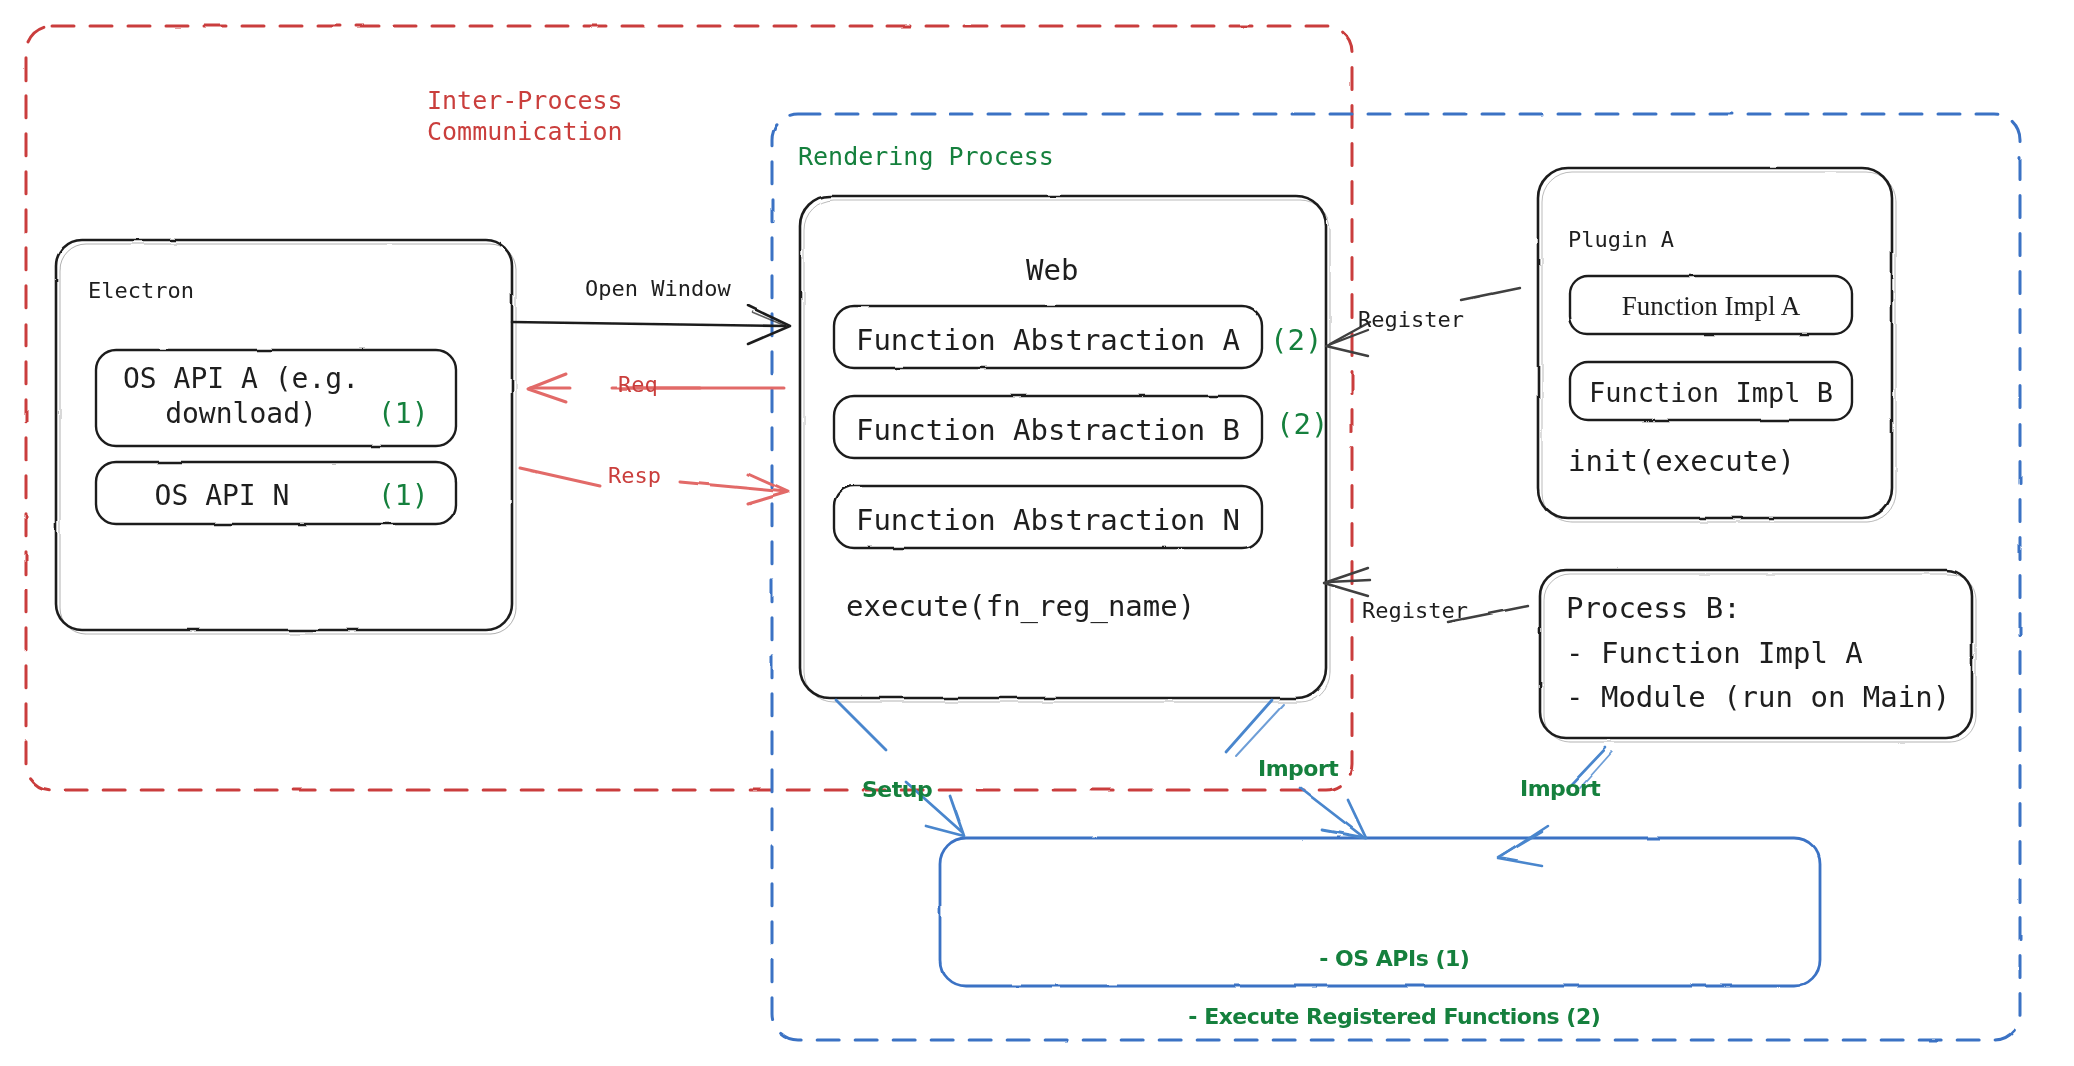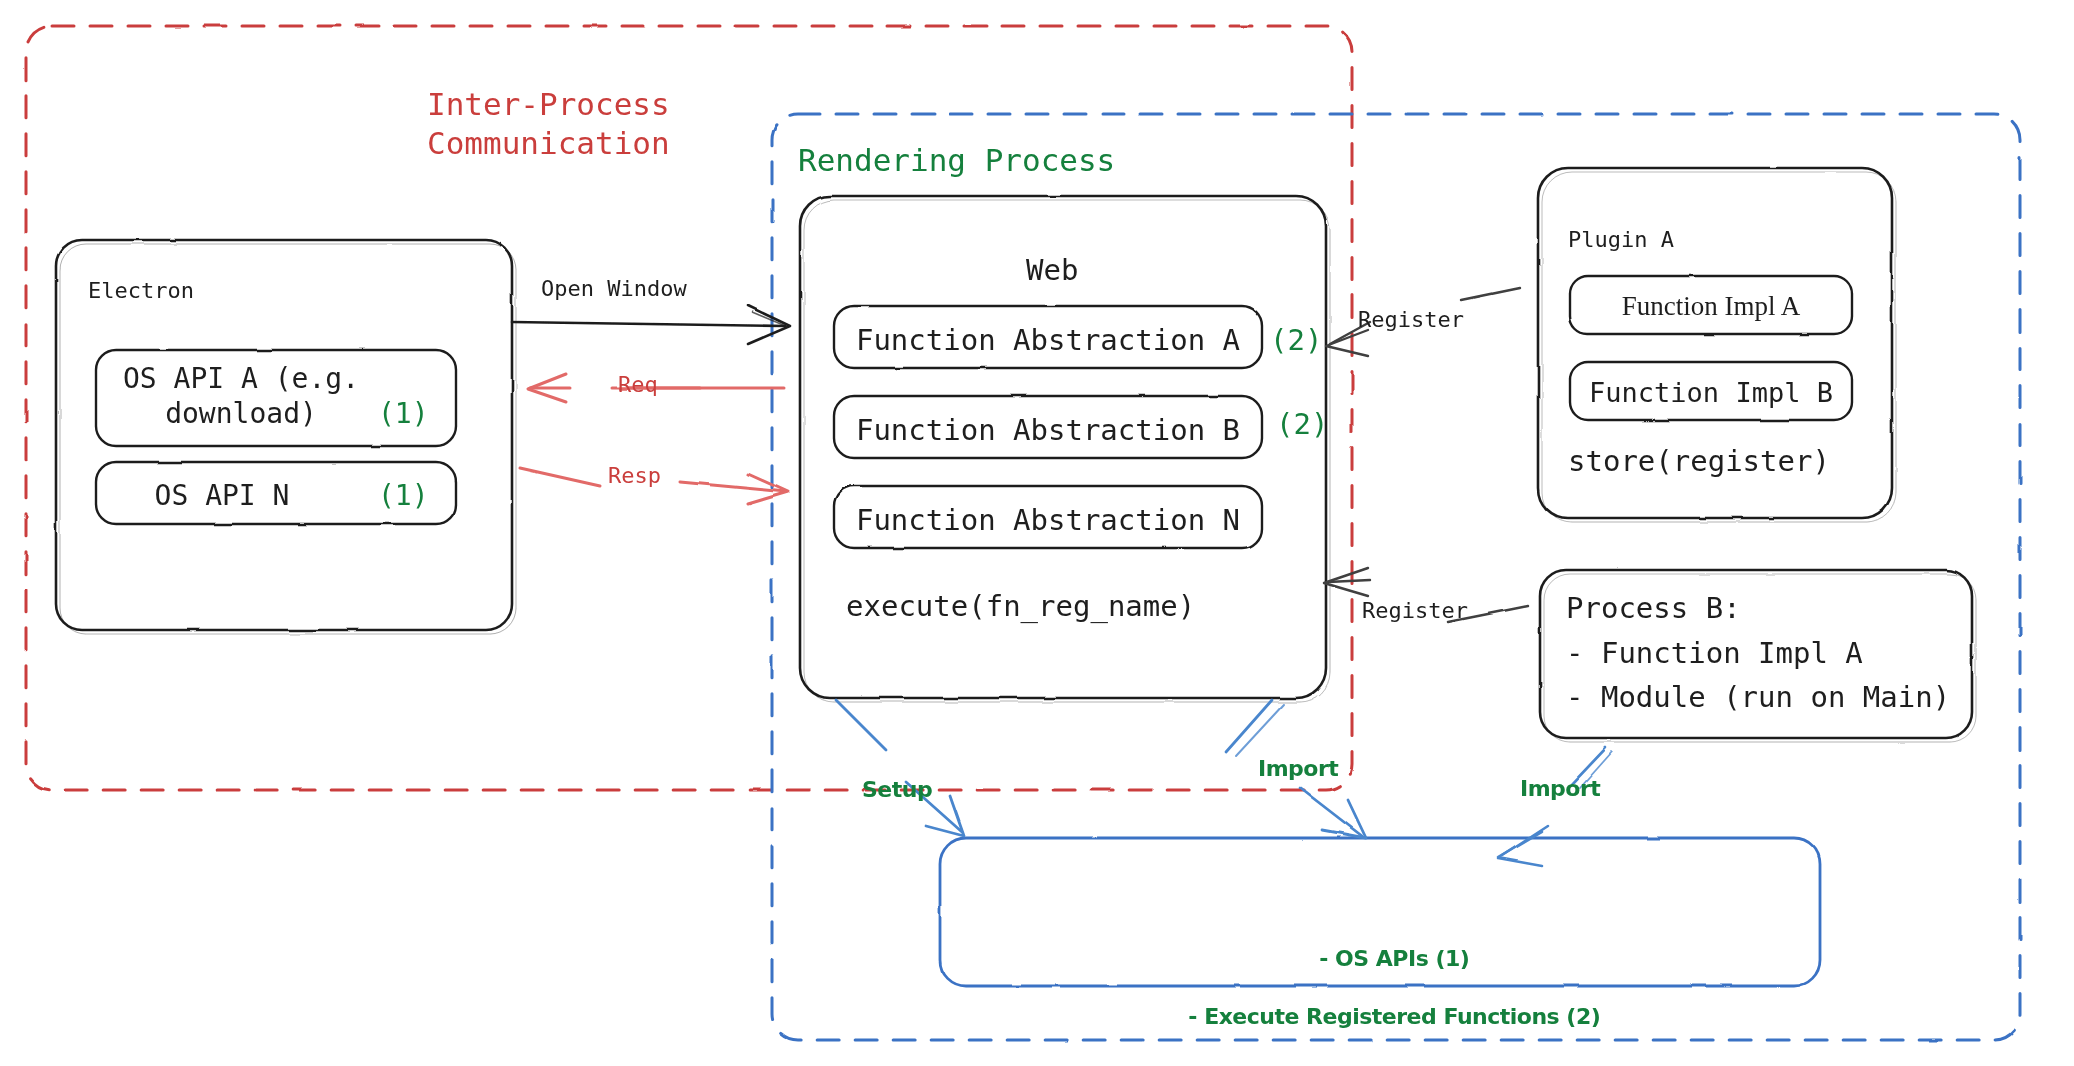--- a/index.html
+++ b/index.html
@@ -27,21 +27,21 @@
     color: #1e1e1e;
     white-space: pre;
     line-height: 1.25;
   }
   .mono   { font-family: "DejaVu Sans Mono", "Liberation Mono", monospace; }
   .hand   { font-family: "DejaVu Sans", "Liberation Sans", sans-serif; font-weight: 700; letter-spacing: -0.5px; }
   .red    { color: #ca3e3c; }
   .blue   { color: #15803d; }
   .dark   { color: #1e1e1e; }
   .center { text-align: center; }
-  .t32 { font-size: 31px; }
+  .t32 { font-size: 25px; }
   .t30 { font-size: 22px; }
   .t29 { font-size: 29px; }
   .t28 { font-size: 28px; }
   .t27 { font-size: 27px; }
 </style>
 </head>
 <body>
 
 <div id="stage">
 
@@ -165,21 +165,21 @@
   <div class="lbl mono blue t32" style="left:798px; top:141px;">Rendering Process</div>
 
   <div class="lbl mono dark t30" style="left:88px; top:277px;">Electron</div>
 
   <div class="lbl mono dark t28 center" style="left:112px; top:361px; width:258px;"><span>OS API A (e.g.</span><br><span>download)</span></div>
   <div class="lbl mono blue t28" style="left:378px; top:396px;">(1)</div>
 
   <div class="lbl mono dark t28 center" style="left:116px; top:478px; width:212px;">OS API N</div>
   <div class="lbl mono blue t28" style="left:378px; top:478px;">(1)</div>
 
-  <div class="lbl mono dark t30" style="left:541px; top:275px;">Open Window</div>
+  <div class="lbl mono dark t30" style="left:585px; top:275px;">Open Window</div>
   <div class="lbl mono red t30" style="left:618px; top:371px;">Req</div>
   <div class="lbl mono red t30" style="left:608px; top:462px;">Resp</div>
   <div class="lbl mono dark t30" style="left:1358px; top:306px;">Register</div>
   <div class="lbl mono dark t30" style="left:1362px; top:597px;">Register</div>
   <div class="lbl hand blue t30" style="left:862px; top:776px;text-align:right;">Setup</div>
   <div class="lbl hand blue t30" style="left:1258px; top:755px;">Import</div>
   <div class="lbl hand blue t30" style="left:1520px; top:775px;">Import</div>
 
   <div class="lbl mono dark t29" style="left:1026px; top:252px;">Web</div>
 
@@ -189,21 +189,21 @@
   <div class="lbl mono dark t29 center" style="left:846px; top:412px; width:404px;">Function Abstraction B</div>
   <div class="lbl mono blue t29" style="left:1276px; top:406px;">(2)</div>
 
   <div class="lbl mono dark t29 center" style="left:846px; top:502px; width:404px;">Function Abstraction N</div>
 
   <div class="lbl mono dark t29" style="left:846px; top:588px;">execute(fn_reg_name)</div>
 
   <div class="lbl mono dark t30" style="left:1568px; top:226px;">Plugin A</div>
   <div class="lbl mono dark t27 center" style="left:1578px; top:290px; width:266px;font-family:Liberation Serif, serif;">Function Impl A</div>
   <div class="lbl mono dark t27 center" style="left:1578px; top:376px; width:266px;">Function Impl B</div>
-  <div class="lbl mono dark t29" style="left:1568px; top:443px;">store(register)</div>
+  <div class="lbl mono dark t29" style="left:1568px; top:443px;">init(execute)</div>
 
   <div class="lbl mono dark t29" style="left:1566px; top:590px;">Process B:</div>
   <div class="lbl mono dark t29" style="left:1566px; top:635px;">- Function Impl A</div>
   <div class="lbl mono dark t29" style="left:1566px; top:679px;">- Module (run on Main)</div>
 
   <div class="lbl hand blue t30 center" style="left:940px; top:857px; width:880px; line-height:1.32;">
     <br>
     <span>- OS APIs (1)</span><br>
     <span>- Execute Registered Functions (2)</span>
   </div>

